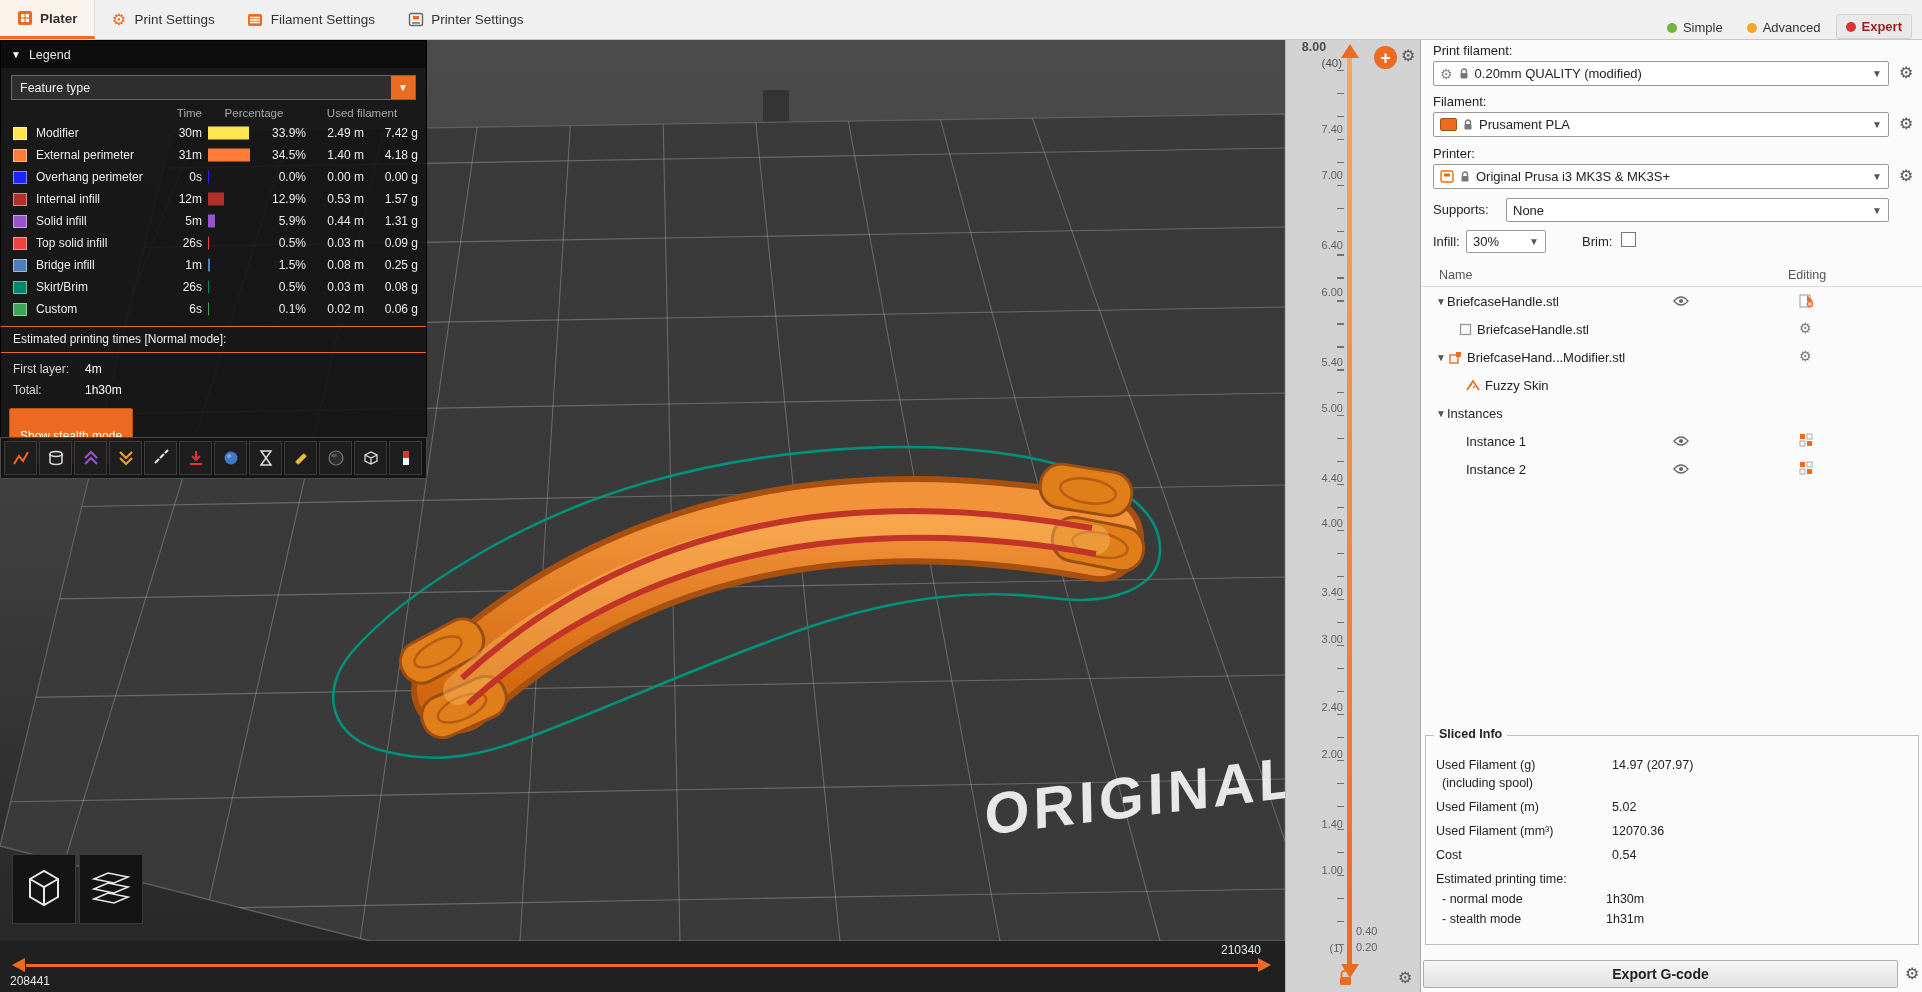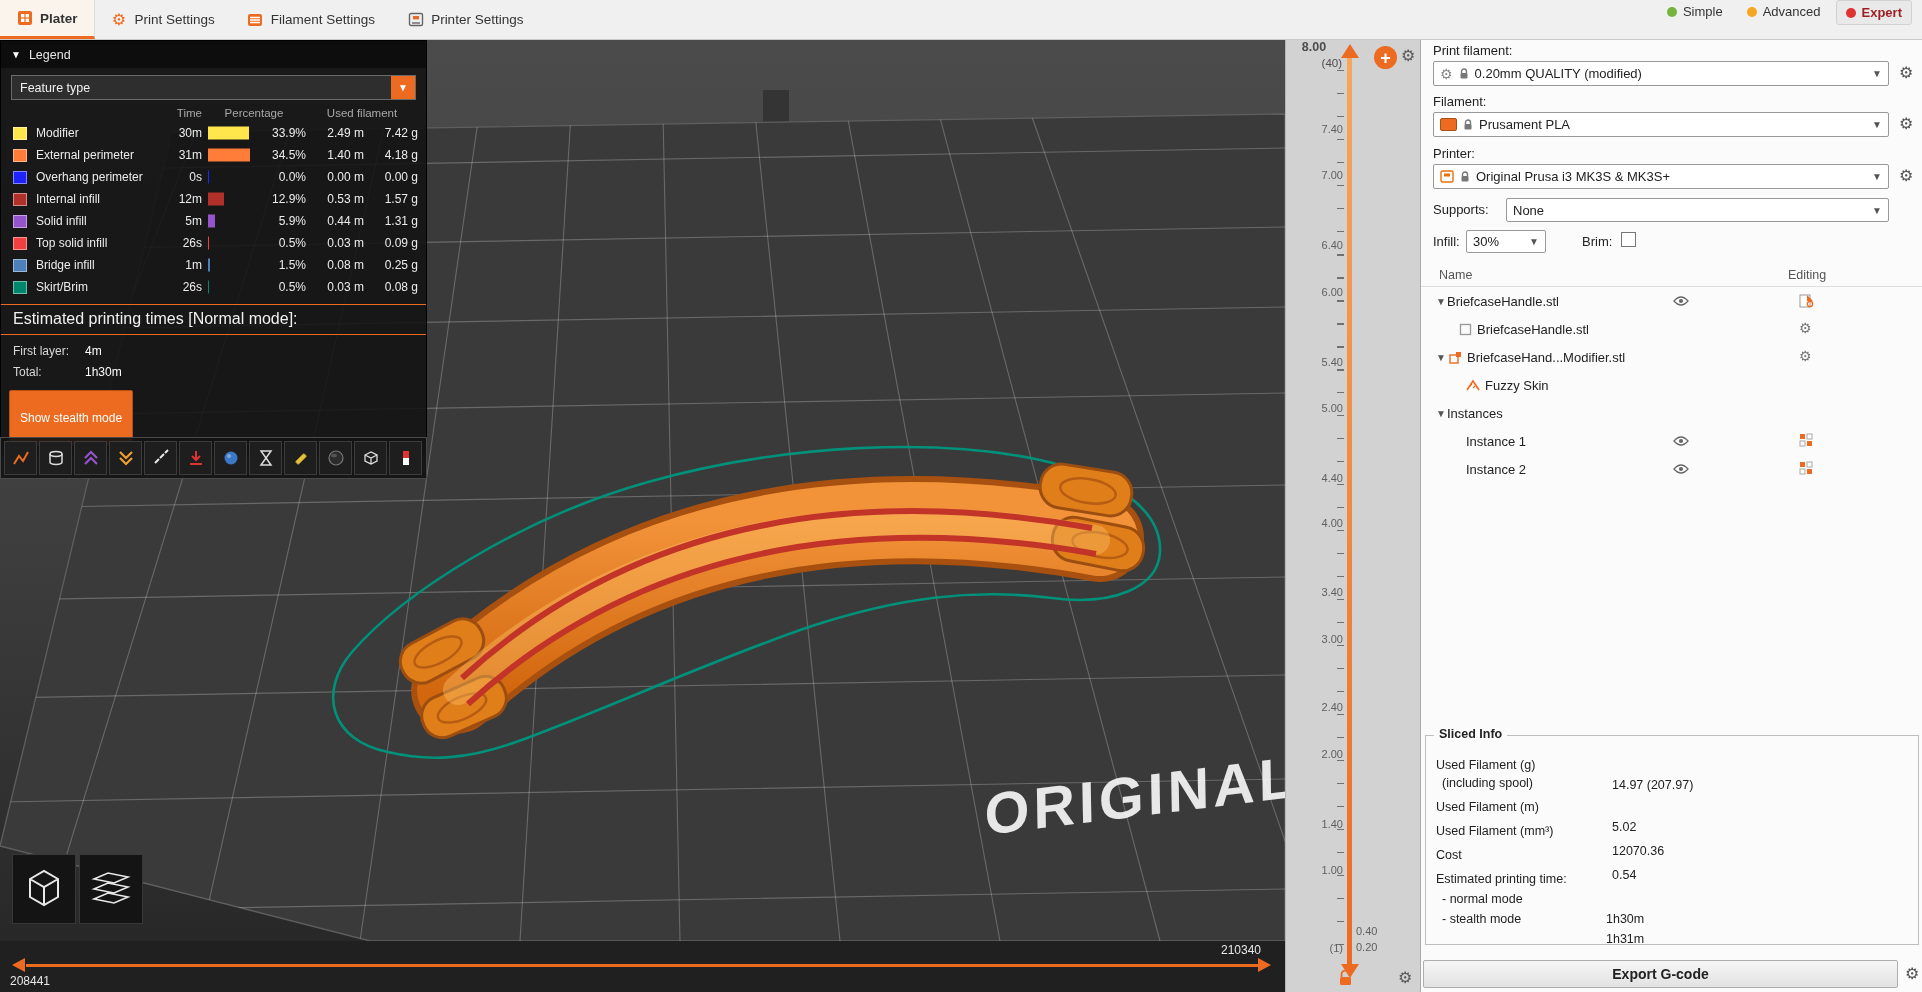--- a/index.html
+++ b/index.html
@@ -5,21 +5,21 @@
   html,body{margin:0;padding:0;background:#888;}
   *{box-sizing:border-box;font-family:"Liberation Sans",sans-serif;}
   .app{position:relative;width:1922px;height:992px;overflow:hidden;background:#3f3f3f;}
 
   
   .tabbar{position:absolute;left:0;top:0;width:1922px;height:40px;background:#f0f0f0;border-bottom:1px solid #c9c9c9;display:flex;align-items:stretch;}
   .tab{display:flex;align-items:center;gap:7px;padding:0 16px;font-size:13.5px;color:#333;cursor:default;}
   .tab.active{background:#fbf4ec;border-bottom:3px solid #ed6b21;border-right:1px solid #ddd;font-weight:bold;}
   .tab .ticon{display:inline-flex;width:17px;height:17px;align-items:center;justify-content:center;}
   .gear-glyph{color:#ed6b21;font-size:16px;line-height:1;}
-  .modes{margin-left:auto;display:flex;align-items:flex-start;gap:6px;padding-right:10px;}
+  .modes{margin-left:auto;display:flex;align-items:flex-end;gap:6px;padding-right:10px;}
   .mode{display:flex;align-items:center;gap:6px;font-size:13px;color:#333;padding:4px 9px;border-radius:3px;}
   .mode.active{font-weight:bold;color:#9c1f1f;background:#e9e9e9;border:1px solid #d2d2d2;}
   .dot{width:10px;height:10px;border-radius:50%;display:inline-block;}
 
   
   .viewport{position:absolute;left:0;top:40px;width:1285px;height:901px;overflow:hidden;}
   .viewport svg.scene{position:absolute;left:0;top:0;}
 
   
   .legend{position:absolute;left:0;top:0;width:427px;background:rgba(18,18,18,0.88);border:1px solid #000;color:#e6e6e6;}
@@ -32,21 +32,21 @@
   .lg-row{display:flex;align-items:center;height:22px;padding:0 8px 0 12px;font-size:12px;color:#ececec;}
   .sw{width:14px;height:13px;margin-right:9px;border:1px solid rgba(255,255,255,.45);flex:none;}
   .nm{flex:1;white-space:nowrap;}
   .tm{width:44px;text-align:right;flex:none;}
   .pz{width:104px;position:relative;text-align:right;flex:none;}
   .pz .bar{position:absolute;left:6px;top:50%;transform:translateY(-50%);height:13px;}
   .mm{width:58px;text-align:right;flex:none;}
   .gg{width:54px;text-align:right;flex:none;}
   .h-name{flex:1;}.h-time{width:44px;text-align:right;}.h-pct{width:104px;text-align:center;}.h-used{width:112px;text-align:center;}
   .lg-hr{height:1px;background:#ed6b21;margin:6px 0 5px 0;}
-  .lg-est{padding:0 12px;font-size:16px;color:#f0f0f0;}
+  .lg-est{padding:0 12px;font-size:12px;color:#f0f0f0;}
   .lg-times{display:flex;padding:2px 12px;font-size:12px;height:21px;align-items:center;}
   .lg-times .lab{width:72px;color:#d8d8d8;}
   .lg-times .val{color:#fff;}
   .stealth-btn{margin:8px 0 8px 8px;display:inline-block;background:#ed6b21;color:#fff;font-size:12px;padding:20px 10px;border-radius:2px;border:1px solid #b8500f;}
 
   
   .vtoolbar{position:absolute;left:0;top:397px;width:427px;height:42px;background:rgba(20,20,20,0.92);border:1px solid #4a4a4a;display:flex;align-items:center;padding:0 3px;gap:2px;}
   .vt-btn{width:33px;height:34px;background:#1e1e1e;border:1px solid #3c3c3c;display:flex;align-items:center;justify-content:center;}
 
   
@@ -90,21 +90,21 @@
   .tree{position:absolute;left:0;top:247px;width:100%;}
   .trow{position:relative;height:28px;display:flex;align-items:center;font-size:13px;color:#222;}
   .trow .exp{width:12px;font-size:10px;color:#555;text-align:center;flex:none;}
   .trow .ticon2{display:inline-flex;width:16px;justify-content:center;margin-right:4px;flex:none;}
   .trow .eye{position:absolute;left:252px;top:8px;}
   .trow .edit{position:absolute;left:378px;top:6px;}
   .sliced-box{position:absolute;left:4px;top:695px;width:494px;height:210px;border:1px solid #bfbfbf;}
   .sliced-title{position:absolute;left:8px;top:-9px;background:#fbfbfb;padding:0 5px;font-size:12.5px;font-weight:bold;color:#222;}
   .si-row{position:absolute;font-size:12.5px;color:#222;}
   .si-lab{position:absolute;left:10px;white-space:nowrap;}
-  .si-val{position:absolute;left:186px;white-space:nowrap;margin-top:20px;}
+  .si-val{position:absolute;left:186px;white-space:nowrap;}
   .export-btn{position:absolute;left:2px;top:920px;width:475px;height:28px;background:linear-gradient(#f6f6f6,#e2e2e2);border:1px solid #adadad;border-radius:2px;font-size:14px;font-weight:bold;color:#222;display:flex;align-items:center;justify-content:center;}
 </style>
 </head>
 <body>
 
 <div class="app">
 
   <div class="tabbar">
     <div class="tab active">
       <span class="ticon">
@@ -293,20 +293,28 @@
           <span class="gg">0.25 g</span>
         </div>
       <div class="lg-row">
           <span class="sw" style="background: rgb(0, 135, 110);"></span>
           <span class="nm">Skirt/Brim</span>
           <span class="tm">26s</span>
           <span class="pz"><i class="bar" style="background: rgb(0, 135, 110); width: 1px;"></i><span>0.5%</span></span>
           <span class="mm">0.03 m</span>
           <span class="gg">0.08 g</span>
         </div>
+      <div class="lg-row">
+          <span class="sw" style="background: rgb(60, 165, 90);"></span>
+          <span class="nm">Custom</span>
+          <span class="tm">6s</span>
+          <span class="pz"><i class="bar" style="background: rgb(60, 165, 90); width: 1px;"></i><span>0.1%</span></span>
+          <span class="mm">0.02 m</span>
+          <span class="gg">0.06 g</span>
+        </div>
 
       <div class="lg-hr"></div>
       <div class="lg-est">Estimated printing times [Normal mode]:</div>
       <div class="lg-hr"></div>
       <div class="lg-times">
         <span class="lab">First layer:</span>
           <span class="val">4m</span>
       </div>
       <div class="lg-times">
         <span class="lab">Total:</span>

